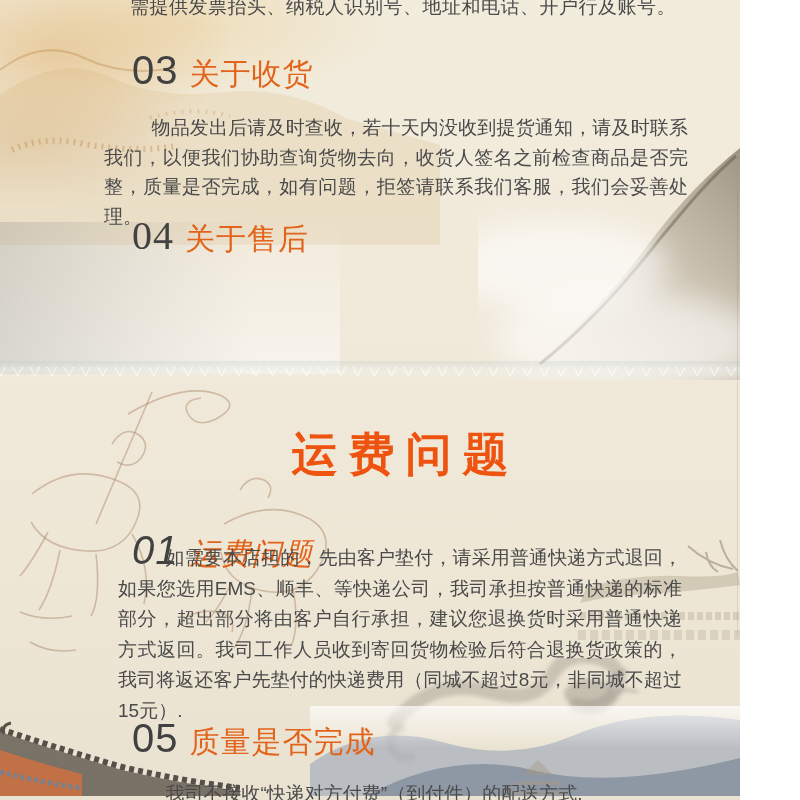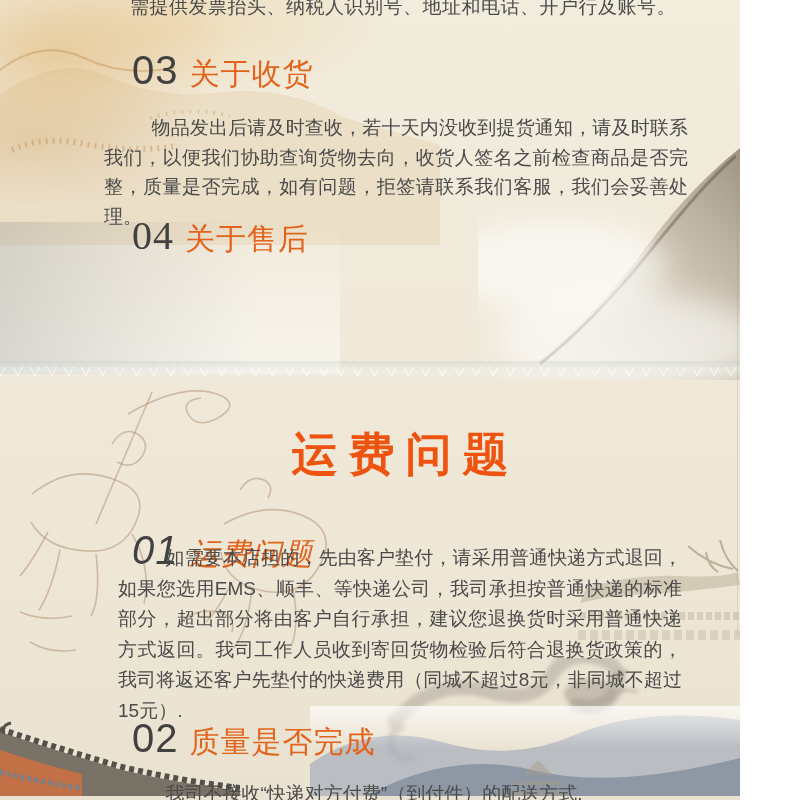--- a/index.html
+++ b/index.html
@@ -194,17 +194,17 @@
   </div>
 
   <div class="txt" id="banner">运费问题</div>
 
   <div class="txt sec-head" id="s01">
     <span class="num">01</span><span class="ttl">运费问题</span>
   </div>
   <p class="txt sec-body" id="p01">如需要本店担的，先由客户垫付，请采用普通快递方式退回，如果您选用EMS、顺丰、等快递公司，我司承担按普通快递的标准部分，超出部分将由客户自行承担，建议您退换货时采用普通快递方式返回。我司工作人员收到寄回货物检验后符合退换货政策的，我司将返还客户先垫付的快递费用（同城不超过8元，非同城不超过15元）.</p>
 
   <div class="txt sec-head" id="s02">
-    <span class="num">02</span><span class="ttl">质量是否完成</span>
+    <span class="num">05</span><span class="ttl">质量是否完成</span>
   </div>
   <p class="txt sec-body" id="p02">我司不接收“快递对方付费”（到付件）的配送方式.</p>
 
 </div>
 
 </body></html>

